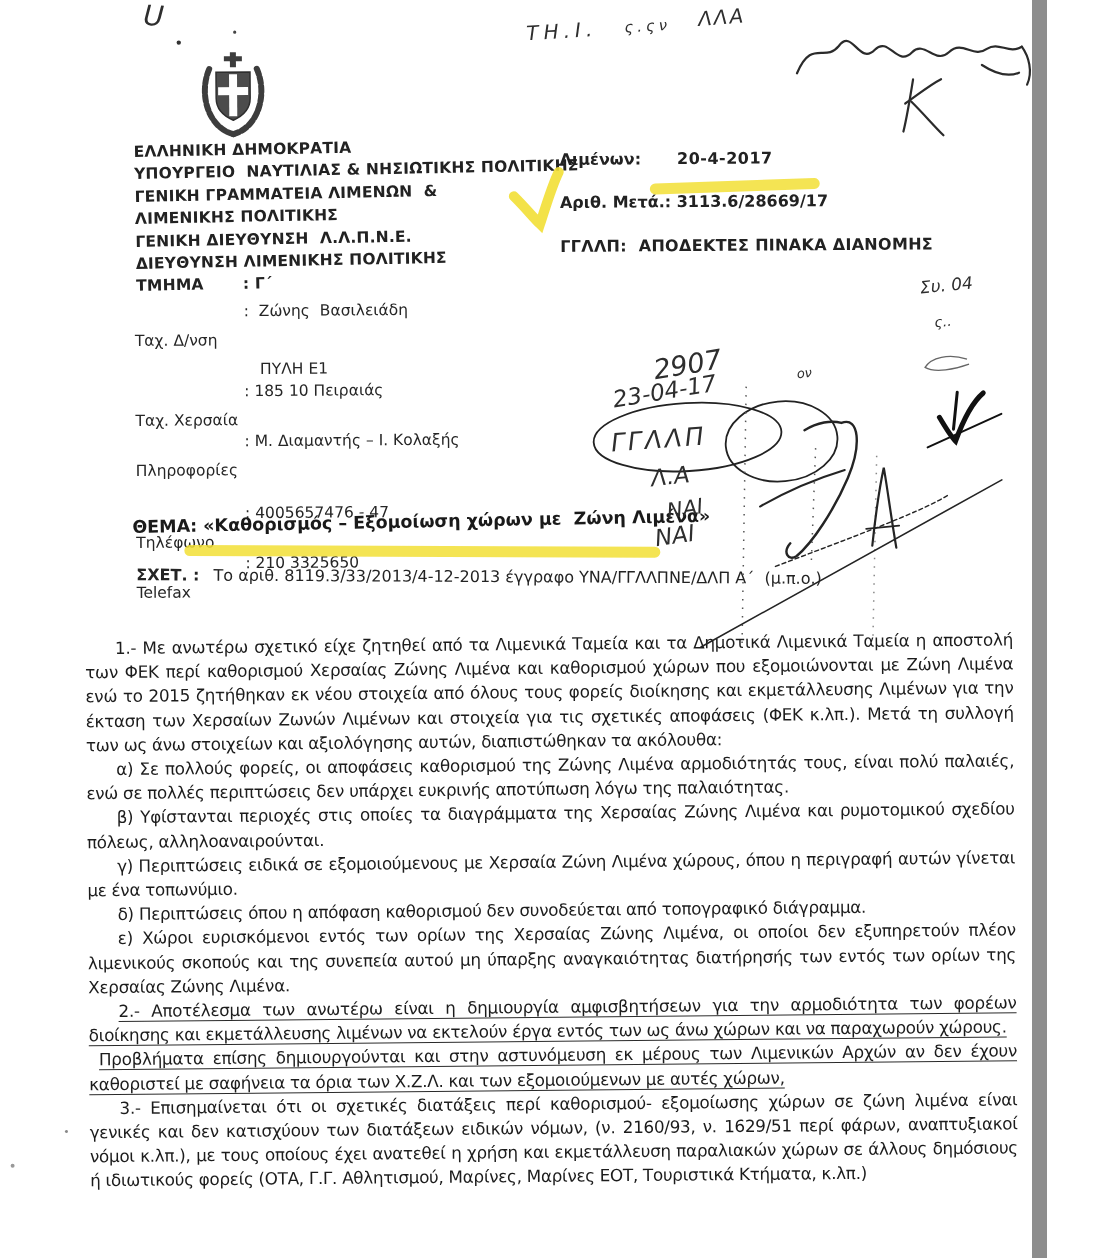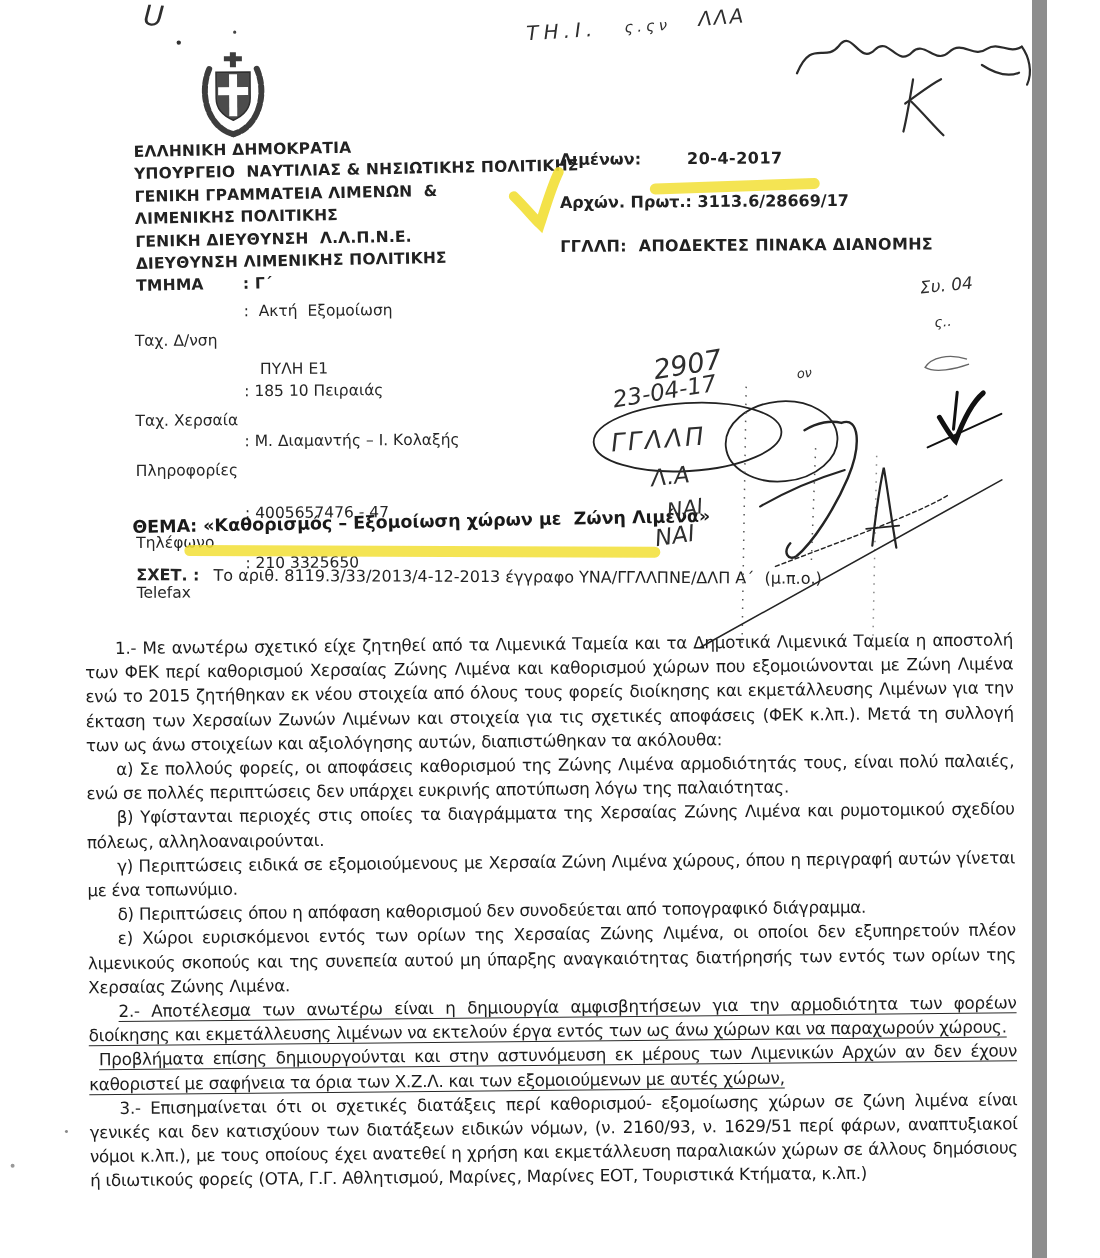--- a/index.html
+++ b/index.html
@@ -17,21 +17,21 @@
   
   .contact{position:absolute;left:136px;top:299px;font-size:15.5px;color:#262626;}
   .contact .row{display:flex;line-height:21.5px;white-space:pre;}
   .contact .lbl{width:109px;flex:0 0 109px;margin-top:29px;}
   .contact .val{white-space:pre;}
   .row.gap{margin-top:21px;}
   .row .pad{padding-left:16px;margin-top:7px;}
   
   .hdr-right{position:absolute;left:562px;top:150px;font-weight:bold;font-size:16px;color:#222;}
   .hdr-right .line{display:flex;white-space:pre;}
-  .hdr-right .date{margin-left:46px;letter-spacing:.5px;}
+  .hdr-right .date{margin-left:36px;letter-spacing:.5px;}
   .hdr-right .proto{margin-top:24px;}
   .hdr-right .pros{margin-top:25px;letter-spacing:.3px;}
   .hl{position:absolute;background:#f2df35;opacity:.85;border-radius:6px;}
   .hl-date{left:652px;top:182px;width:170px;height:11px;transform:rotate(-1.6deg);}
   .hl-subject{left:184px;top:545px;width:476px;height:11px;transform:rotate(.6deg);border-radius:8px;}
   
   .subject{position:absolute;left:132px;top:514px;font-weight:bold;font-size:17.5px;color:#1a1a1a;transform:rotate(-0.7deg);transform-origin:left top;white-space:pre;}
   .reference{position:absolute;left:108px;top:562px;font-size:16px;color:#242424;transform:rotate(0.7deg);transform-origin:left top;white-space:pre;}
   .reference b{font-weight:bold;margin-right:14px;margin-left:28px;}
   
@@ -62,35 +62,35 @@
       <div>ΕΛΛΗΝΙΚΗ ΔΗΜΟΚΡΑΤΙΑ</div>
       <div>ΥΠΟΥΡΓΕΙΟ  ΝΑΥΤΙΛΙΑΣ &amp; ΝΗΣΙΩΤΙΚΗΣ ΠΟΛΙΤΙΚΗΣ</div>
       <div>ΓΕΝΙΚΗ ΓΡΑΜΜΑΤΕΙΑ ΛΙΜΕΝΩΝ  &amp;</div>
       <div>ΛΙΜΕΝΙΚΗΣ ΠΟΛΙΤΙΚΗΣ</div>
       <div>ΓΕΝΙΚΗ ΔΙΕΥΘΥΝΣΗ  Λ.Λ.Π.Ν.Ε.</div>
       <div>ΔΙΕΥΘΥΝΣΗ ΛΙΜΕΝΙΚΗΣ ΠΟΛΙΤΙΚΗΣ</div>
       <div>ΤΜΗΜΑ       : Γ΄</div>
     </div>
 
     <div class="contact">
-      <div class="row"><span class="lbl">Ταχ. Δ/νση</span><span class="val">:  Ακτή  Εξομοίωση</span></div>
+      <div class="row"><span class="lbl">Ταχ. Δ/νση</span><span class="val">:  Ζώνης  Βασιλειάδη</span></div>
       <div class="row"><span class="lbl"></span><span class="val pad">ΠΥΛΗ Ε1</span></div>
       <div class="row"><span class="lbl">Ταχ. Χερσαία</span><span class="val">: 185 10 Πειραιάς</span></div>
       <div class="row"><span class="lbl">Πληροφορίες</span><span class="val">: Μ. Διαμαντής – Ι. Κολαξής</span></div>
       <div class="row gap"><span class="lbl">Τηλέφωνο</span><span class="val">: 4005657476 - 47</span></div>
       <div class="row"><span class="lbl">Telefax</span><span class="val">: 210 3325650</span></div>
     </div>
 
     <div class="hdr-right">
       <div class="line">
         <span>Λιμένων:</span>
         <span class="date">20-4-2017</span>
       </div>
       <div class="line proto">
-        <span>Αρχών. Πρωτ.:</span>&nbsp;<span>3113.6/28669/17</span>
+        <span>Αριθ. Μετά.:</span>&nbsp;<span>3113.6/28669/17</span>
       </div>
       <div class="line pros">
         <span>ΓΓΛΛΠ:</span>&nbsp;&nbsp;<span>ΑΠΟΔΕΚΤΕΣ ΠΙΝΑΚΑ ΔΙΑΝΟΜΗΣ</span>
       </div>
     </div>
 
     <div class="hl hl-date"></div>
     <div class="hl hl-subject"></div>
 
     <div class="subject"><span>ΘΕΜΑ:</span> <span>«Καθορισμός – Εξομοίωση χώρων με  Ζώνη Λιμένα»</span></div>

